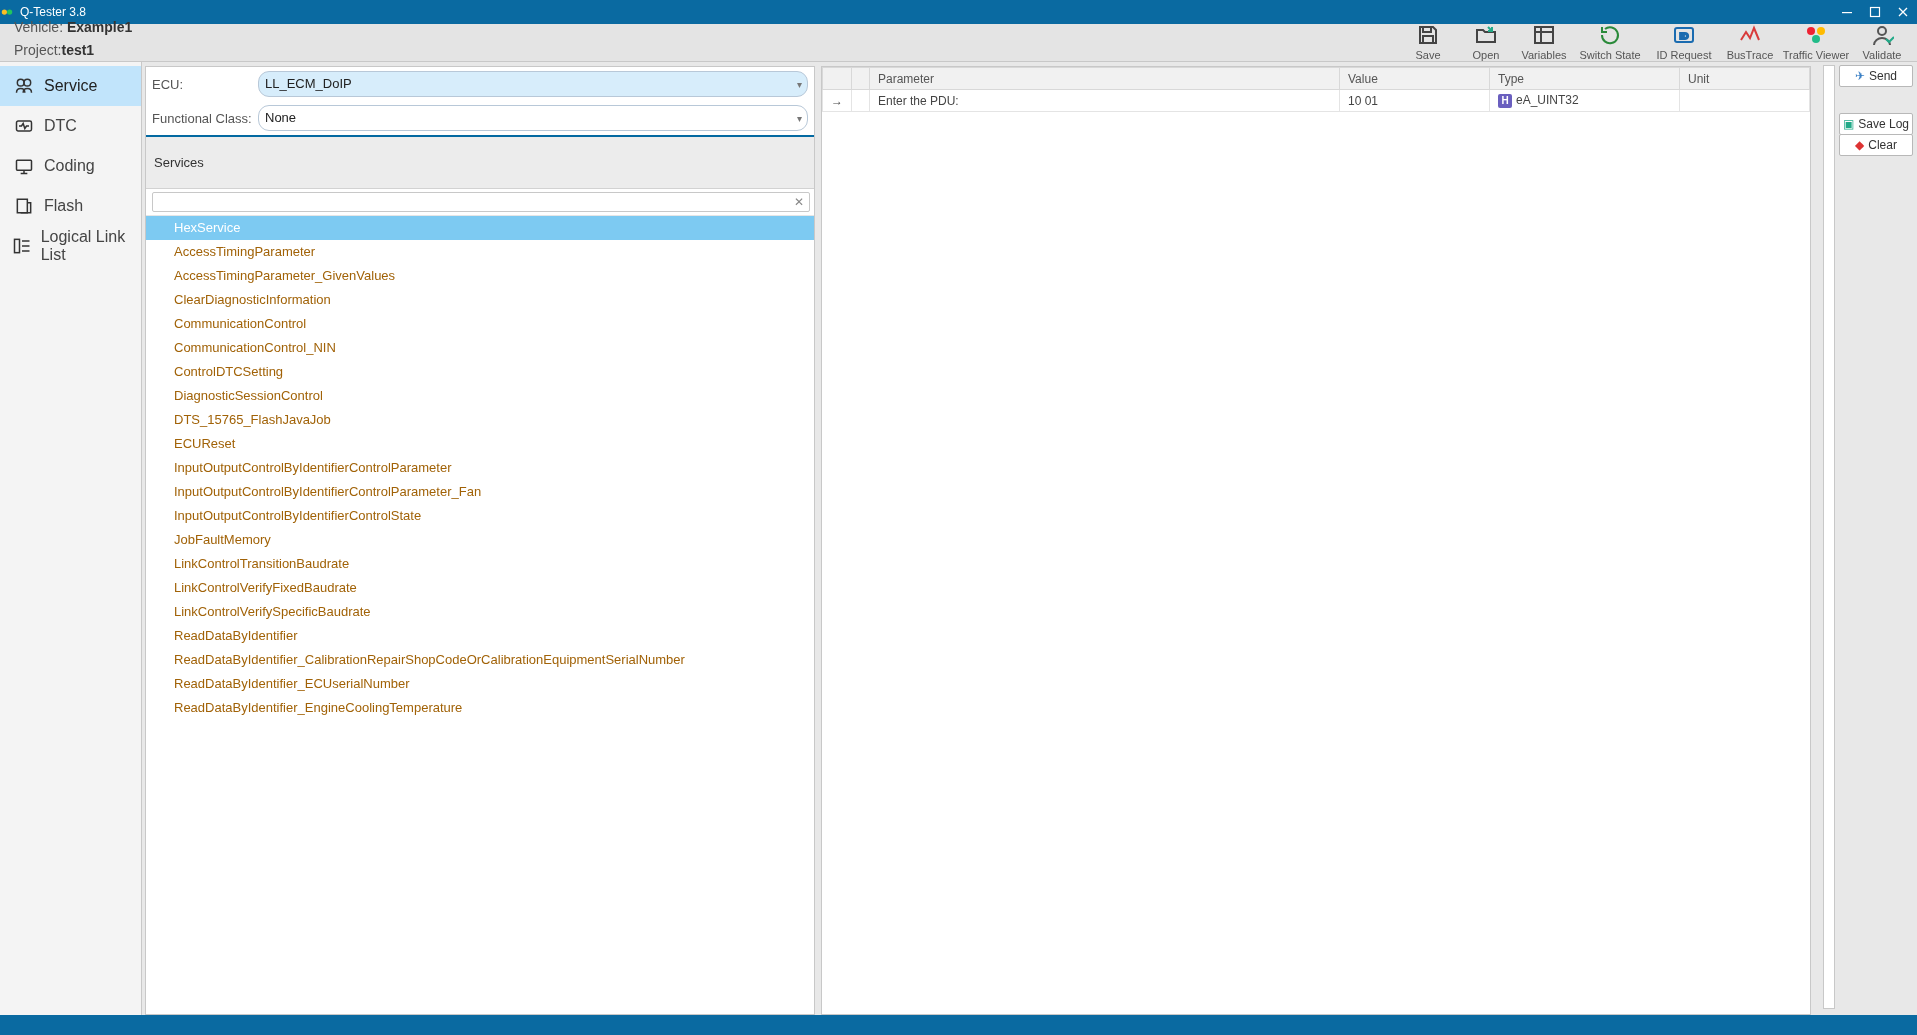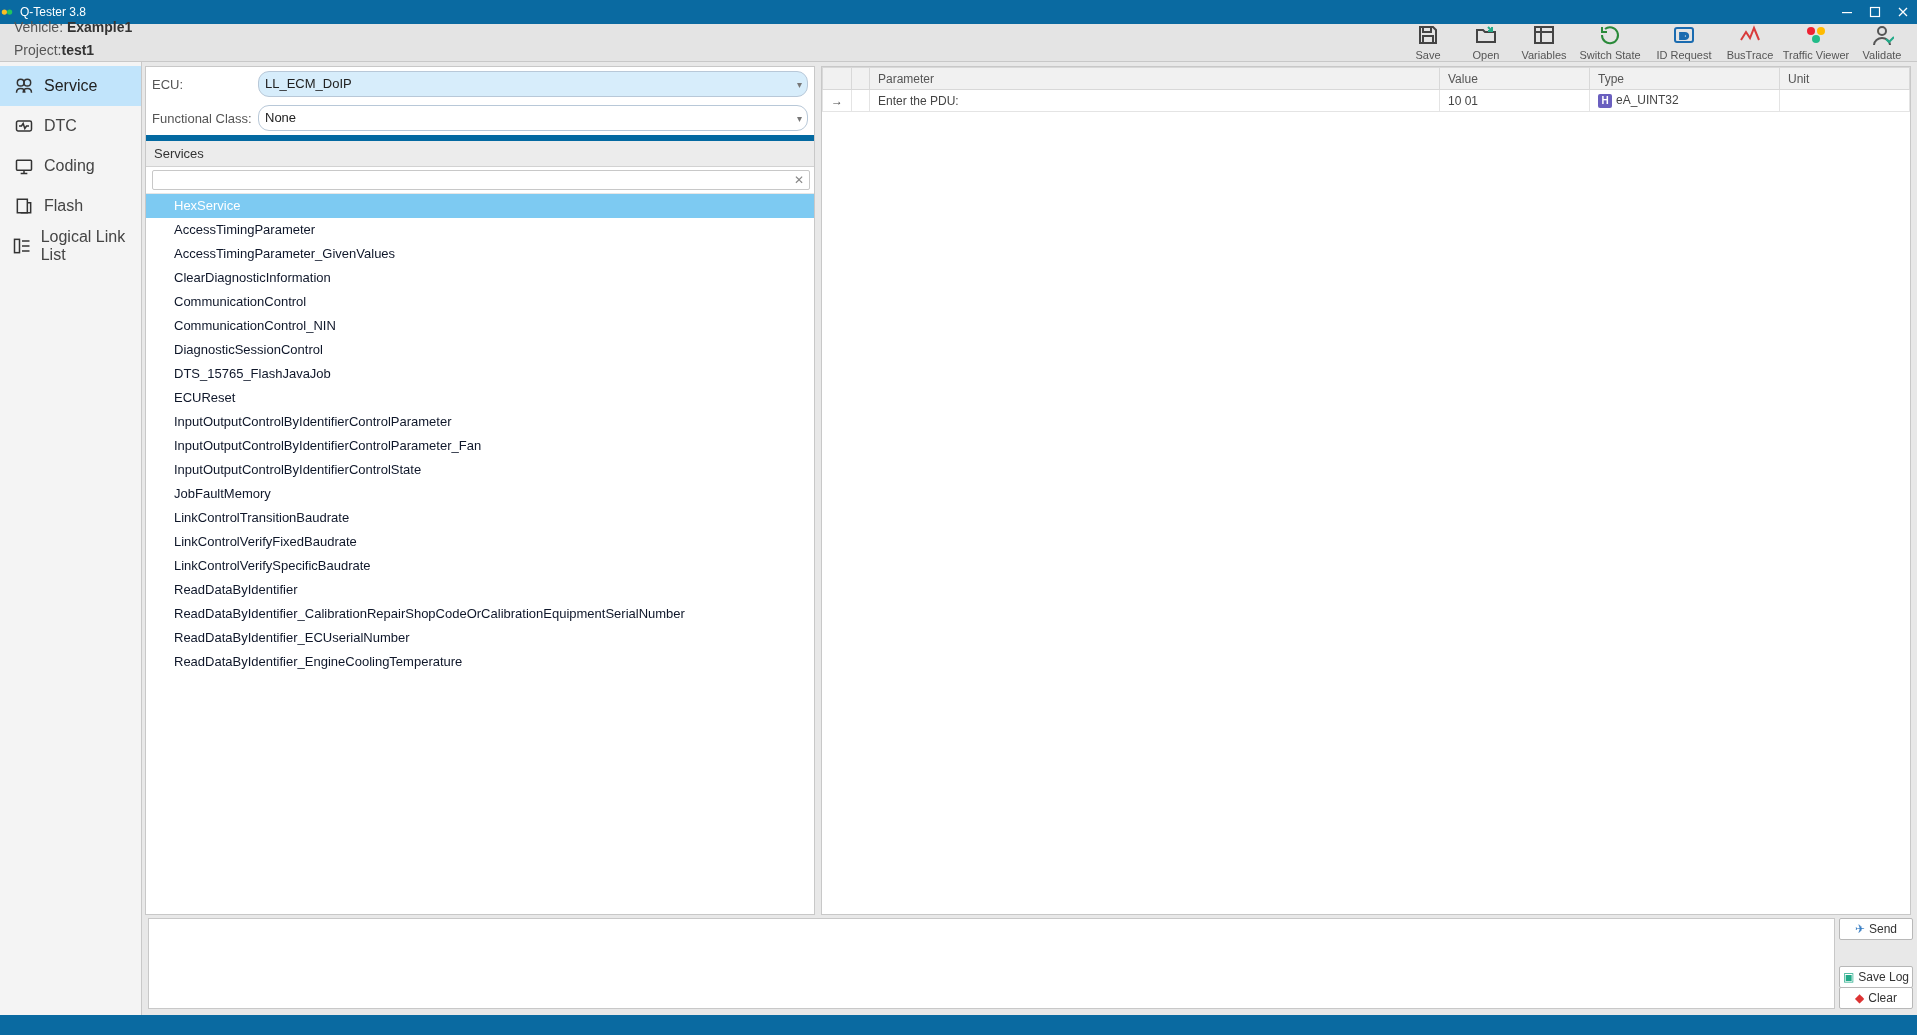--- a/index.html
+++ b/index.html
@@ -29,40 +29,40 @@
   .main { flex: 1 1 auto; display: flex; min-height: 0; }
 
   
   .sidebar { width: 142px; background: #f4f4f4; border-right: 1px solid #c8c8c8; display: flex; flex-direction: column; padding-top: 4px; }
   .side-item { height: 40px; display: flex; align-items: center; padding-left: 10px; color: #444; font-size: 16px; cursor: pointer; }
   .side-item.active { background: #c1e4fb; color: #222; }
   .side-item .s-ico { width: 28px; display: inline-flex; align-items: center; justify-content: center; }
   .side-item .s-lbl { margin-left: 6px; }
 
   
-  .content { flex: 1 1 auto; display: flex; flex-direction: column; min-width: 0; background: #e8e8e8; }
+  .content { flex: 1 1 auto; display: flex; flex-direction: row; min-width: 0; background: #e8e8e8; }
 
   .panels-row { flex: 1 1 auto; display: flex; min-height: 0; padding: 4px 0 0 3px; gap: 6px; }
 
   
   .left-panel { flex: 0 0 670px; background: #fff; border: 1px solid #c8c8c8; display: flex; flex-direction: column; min-height: 0; }
   .lp-row { display: flex; align-items: center; padding: 4px 6px; gap: 6px; }
   .lp-label { width: 100px; font-size: 13px; color: #555; }
   .lp-select { flex: 1 1 auto; position: relative; }
   .lp-select .sel-box { border: 1px solid #b8c8d8; background: #fff; height: 26px; font-size: 13px; padding: 0 22px 0 6px; line-height: 24px; color: #222; border-radius: 11px; }
   .lp-select.highlight .sel-box { background: #d7edfb; }
   .lp-select .caret { position: absolute; right: 6px; top: 50%; transform: translateY(-50%); color: #777; font-size: 10px; pointer-events:none; }
 
-  .services-header { background: #ececec; border-top: 6px solid #0369a1; border-bottom: 1px solid #d2d2d2; padding: 5px 8px; font-size: 13px; color: #333; }
+  .services-header { background: #ececec; border-top: 2px solid #0369a1; border-bottom: 1px solid #d2d2d2; padding: 18px 8px; font-size: 13px; color: #333; }
   .filter-row { padding: 3px 4px 3px 6px; position: relative; }
   .filter-input { width: 100%; height: 20px; border: 1px solid #c8c8c8; font-size: 12px; padding: 0 22px 0 4px; border-radius: 2px; }
   .filter-clear { position: absolute; right: 10px; top: 50%; transform: translateY(-50%); color: #888; font-size: 12px; cursor: pointer; }
 
   .services-list { flex: 1 1 auto; overflow-y: auto; border-top: 1px solid #e6e6e6; }
-  .svc-item { height: 24px; line-height: 24px; padding-left: 28px; font-size: 13px; color: #0f172a; border-bottom: 0; cursor: pointer; white-space: nowrap; overflow: hidden; text-overflow: ellipsis; }
+  .svc-item { height: 24px; line-height: 24px; padding-left: 28px; font-size: 13px; color: #a16207; border-bottom: 0; cursor: pointer; white-space: nowrap; overflow: hidden; text-overflow: ellipsis; }
   .svc-item.selected { background: #7dcaf2; color: #fff; }
 
   
   .right-panel { flex: 1 1 auto; background: #fff; border: 1px solid #c8c8c8; margin-right: 6px; display: flex; flex-direction: column; min-height: 0; }
   .param-table { width: 100%; border-collapse: collapse; font-size: 12px; }
   .param-table th { text-align: left; font-weight: 400; color: #555; background: #f1f1f1; border: 1px solid #d8d8d8; height: 22px; padding: 0 8px; }
   .param-table td { border: 1px solid #e4e4e4; height: 22px; padding: 0 8px; color: #444; }
   .row-indicator { width: 18px; text-align: center; color: #e06a2a; }
   .h-badge { display:inline-flex; width:14px; height:14px; background:#6a5fbf; color:#fff; font-size:10px; align-items:center; justify-content:center; border-radius:2px; margin-right:4px; font-weight:bold; }
 
@@ -276,20 +276,21 @@
           <input class="filter-input" placeholder="" style="">
           <span class="filter-clear">✕</span>
         </div>
         <div class="services-list" id="services-list">
             <div class="svc-item selected">HexService</div>
             <div class="svc-item">AccessTimingParameter</div>
             <div class="svc-item">AccessTimingParameter_GivenValues</div>
             <div class="svc-item">ClearDiagnosticInformation</div>
             <div class="svc-item">CommunicationControl</div>
             <div class="svc-item">CommunicationControl_NIN</div>
+            <div class="svc-item">ControlDTCSetting</div>
             <div class="svc-item">DiagnosticSessionControl</div>
             <div class="svc-item">DTS_15765_FlashJavaJob</div>
             <div class="svc-item">ECUReset</div>
             <div class="svc-item">InputOutputControlByIdentifierControlParameter</div>
             <div class="svc-item">InputOutputControlByIdentifierControlParameter_Fan</div>
             <div class="svc-item">InputOutputControlByIdentifierControlState</div>
             <div class="svc-item">JobFaultMemory</div>
             <div class="svc-item">LinkControlTransitionBaudrate</div>
             <div class="svc-item">LinkControlVerifyFixedBaudrate</div>
             <div class="svc-item">LinkControlVerifySpecificBaudrate</div>

